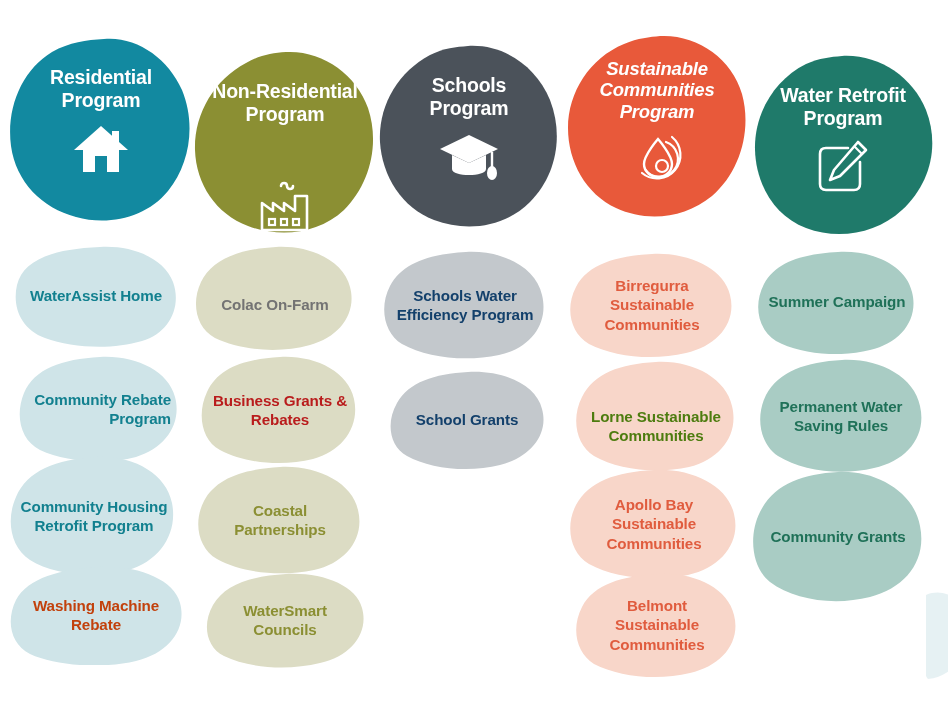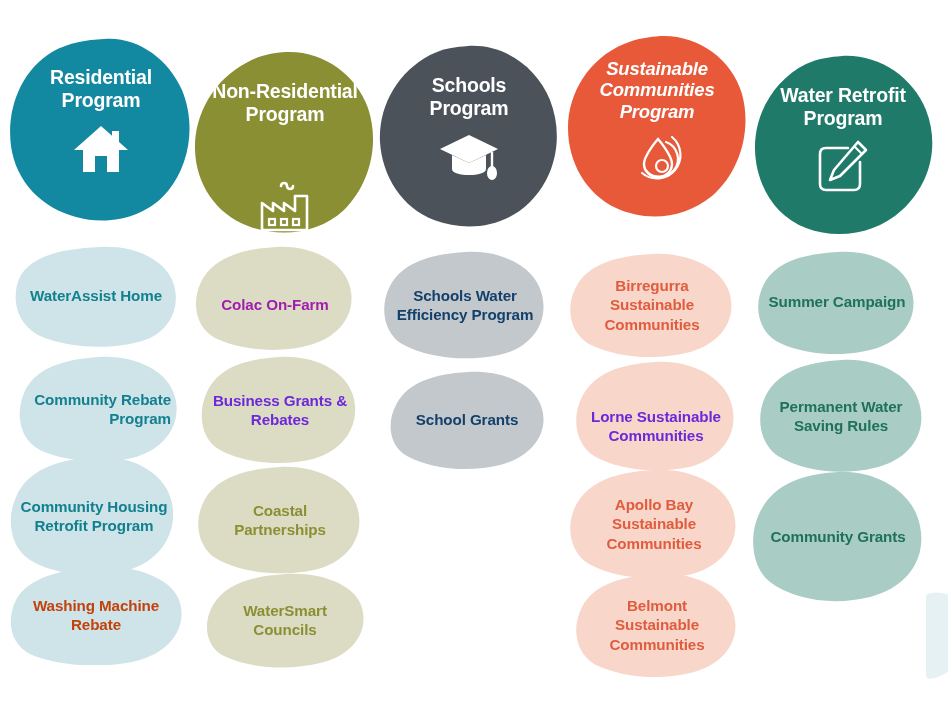--- a/index.html
+++ b/index.html
@@ -167,28 +167,28 @@
           <rect x="26" y="41" width="6" height="6" stroke="#ffffff" stroke-width="2.2" fill="none"></rect>
           <rect x="38" y="41" width="6" height="6" stroke="#ffffff" stroke-width="2.2" fill="none"></rect>
         </svg>
       </div>
     </div>
 
     <div class="item-blob" style="left:14px; top:245px; width:162px; height:106px;">
       <svg class="blobshape" viewBox="0 0 162 106" preserveAspectRatio="none">
         <path d="M82,2 C116,0 150,16 156,42 C163,68 146,92 116,100 C84,109 46,105 21,93 C2,83 -3,58 7,37 C18,14 46,4 82,2 Z" fill="#dcdcc4"></path>
       </svg>
-      <div class="itext" style="color:#a21caf;margin-top:13px;">Colac On-Farm</div>
+      <div class="itext" style="color:#737373;margin-top:13px;">Colac On-Farm</div>
     </div>
 
     <div class="item-blob" style="left:20px; top:355px; width:160px; height:110px;">
       <svg class="blobshape" viewBox="0 0 160 110" preserveAspectRatio="none">
         <path d="M80,2 C114,0 148,16 154,44 C160,71 143,96 113,104 C82,112 44,108 20,95 C1,85 -3,58 7,37 C18,13 44,4 80,2 Z" fill="#dcdcc4"></path>
       </svg>
-      <div class="itext" style="color:#6d28d9;">Business Grants &amp; Rebates</div>
+      <div class="itext" style="color:#b91c1c;">Business Grants &amp; Rebates</div>
     </div>
 
     <div class="item-blob" style="left:16px; top:465px; width:168px; height:110px;">
       <svg class="blobshape" viewBox="0 0 168 110" preserveAspectRatio="none">
         <path d="M84,2 C120,0 156,17 162,45 C169,73 150,98 118,105 C85,112 46,108 21,94 C2,83 -3,57 8,36 C20,13 48,4 84,2 Z" fill="#dcdcc4"></path>
       </svg>
       <div class="itext" style="color:#8b8f33;">Coastal Partnerships</div>
     </div>
 
     <div class="item-blob" style="left:24px; top:572px; width:162px; height:96px;">
@@ -252,21 +252,21 @@
       <svg class="blobshape" viewBox="0 0 168 106" preserveAspectRatio="none">
         <path d="M84,2 C120,0 156,16 162,43 C169,70 150,94 118,101 C85,109 46,105 21,92 C2,81 -3,56 8,35 C20,12 48,4 84,2 Z" fill="#f8d6c9"></path>
       </svg>
       <div class="itext" style="color:#e05c3e;">Birregurra Sustainable Communities</div>
     </div>
 
     <div class="item-blob" style="left:16px; top:360px; width:164px; height:112px;">
       <svg class="blobshape" viewBox="0 0 164 112" preserveAspectRatio="none">
         <path d="M82,2 C118,0 152,18 158,46 C165,74 147,99 115,107 C83,114 44,110 20,96 C2,85 -3,58 8,37 C20,13 46,4 82,2 Z" fill="#f8d6c9"></path>
       </svg>
-      <div class="itext" style="color:#6d28d9;margin-top:20px;">Lorne Sustainable Communities</div>
+      <div class="itext" style="color:#4d7c0f;margin-top:20px;">Lorne Sustainable Communities</div>
     </div>
 
     <div class="item-blob" style="left:10px; top:468px; width:172px; height:112px;">
       <svg class="blobshape" viewBox="0 0 172 112" preserveAspectRatio="none">
         <path d="M86,2 C124,0 160,18 166,46 C173,74 154,99 120,107 C86,114 46,110 21,96 C2,85 -3,58 8,37 C21,13 48,4 86,2 Z" fill="#f8d6c9"></path>
       </svg>
       <div class="itext" style="color:#e05c3e;">Apollo Bay Sustainable Communities</div>
     </div>
 
     <div class="item-blob" style="left:16px; top:572px; width:166px; height:106px;">

